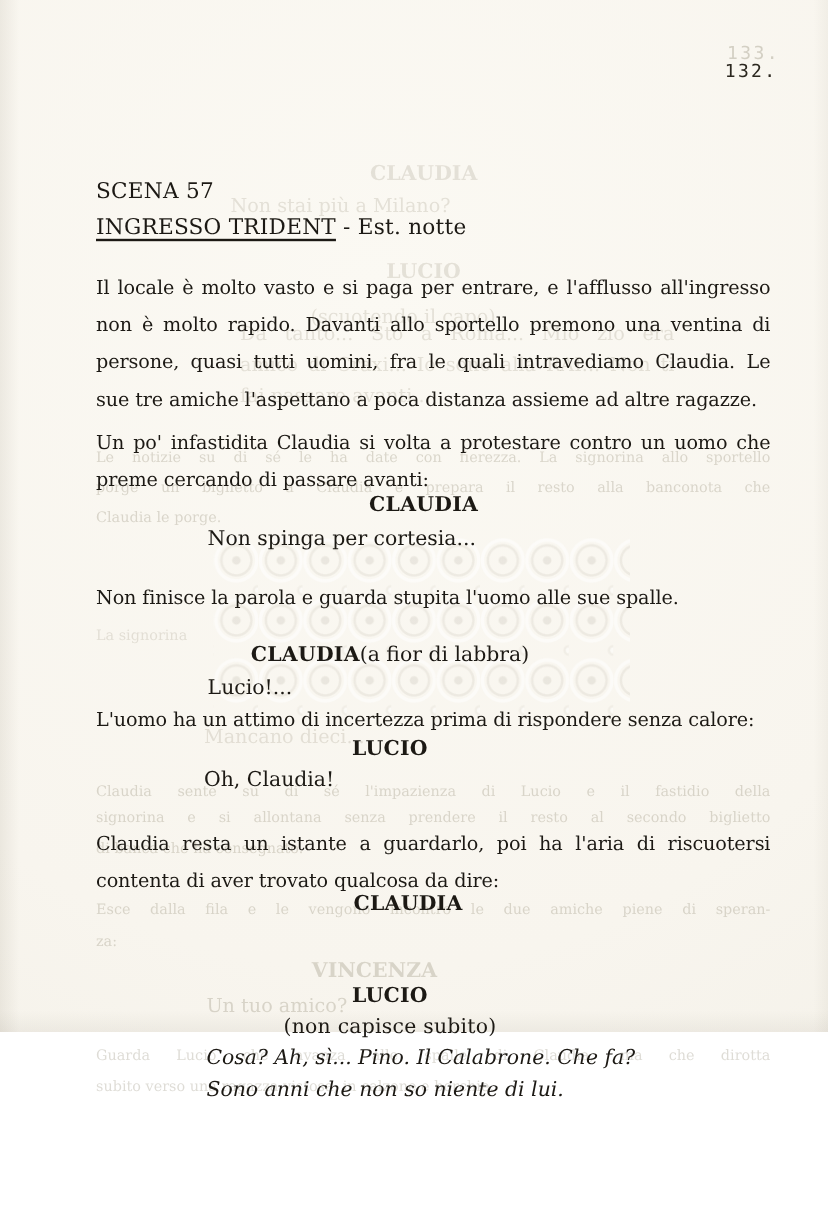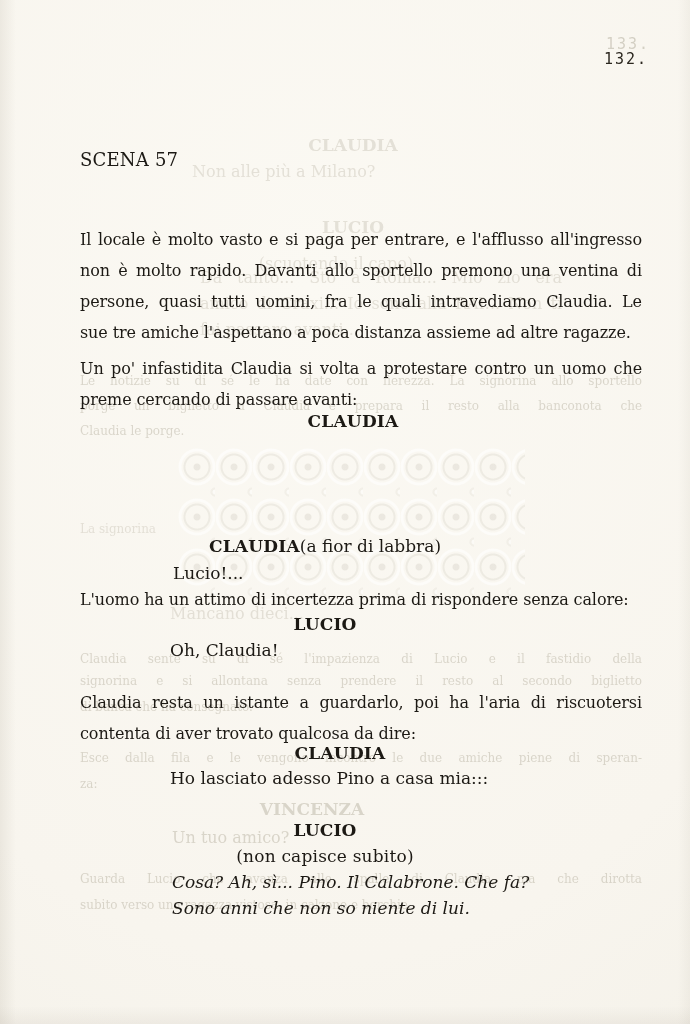--- a/index.html
+++ b/index.html
@@ -1,21 +1,21 @@
 <!DOCTYPE html>
 <html><head>
 <meta charset="utf-8">
 <style>
   html,body{margin:0;padding:0;}
   body{
     width:690px;height:1024px;overflow:hidden;
     font-family:"DejaVu Serif","Liberation Serif",serif;
   }
   .page{
-    position:relative;width:690px;height:1024px;
+    position:relative;width:690px;height:860px;
     background:
       linear-gradient(90deg, rgba(120,110,88,.10) 0px, rgba(120,110,88,0) 16px),
       linear-gradient(270deg, rgba(120,110,88,.06) 0px, rgba(120,110,88,0) 12px),
       linear-gradient(0deg, rgba(110,100,85,.07) 0px, rgba(110,100,85,0) 18px),
       radial-gradient(140% 120% at 45% 28%, #fbf9f3 0%, #f8f5ee 55%, #f1eee5 100%);
     color:#1c1914;
   }
   .abs{position:absolute;}
   
   .pgnum{
@@ -57,21 +57,21 @@
   .main{position:absolute;inset:0;z-index:3;}
 </style>
 </head>
 <body>
 
 <div class="page">
 
   <div class="bleed">
     <div class="abs ghnum">133.</div>
     <div class="abs gcue gh" style="top:135px">CLAUDIA</div>
-    <div class="abs gdlg gh" style="top:160px;left:192px">Non alle più a Milano?</div>
+    <div class="abs gdlg gh" style="top:160px;left:192px">Non stai più a Milano?</div>
     <div class="abs gcue gh" style="top:217px">LUCIO</div>
     <div class="abs gdlg gh" style="top:252px;left:80px;width:512px;text-align:center">(scuotendo il capo)</div>
     <div class="abs gdlg gh jl" style="top:266px;left:200px;width:362px">Da tanto... Sto a Roma... Mio zio era</div>
     <div class="abs gdlg gh jl" style="top:292px;left:200px;width:362px">amico di Craxi... Io sono alla RAI... Non ti</div>
     <div class="abs gdlg gh" style="top:318px;left:200px">fai passare avanti...</div>
     <div class="abs gact gh2 jl" style="top:368px">Le notizie su di sé le ha date con fierezza. La signorina allo sportello</div>
     <div class="abs gact gh2 jl" style="top:393px">porge un biglietto a Claudia e prepara il resto alla banconota che</div>
     <div class="abs gact gh2" style="top:418px">Claudia le porge.</div>
     <div class="abs gact gh" style="top:516px">La signorina</div>
     <div class="abs gact gh2 jl" style="top:646px">Claudia sente su di sé l'impazienza di Lucio e il fastidio della</div>
@@ -86,51 +86,53 @@
     <div class="abs gact gh2 jl" style="top:866px">Guarda Lucio che avanza alle spalle di Claudia, ma che dirotta</div>
   </div>
 
   <div class="stamp"></div>
 
   <div class="main">
 
     <div class="abs pgnum">132.</div>
 
     <div class="abs h" style="top:149px">SCENA 57</div>
+    <div class="abs h" style="top:179px"><span class="u">INGRESSO TRIDENT</span><span> - Est. notte</span></div>
 
     <div class="abs act" style="top:224px">
       <div class="jl">Il locale è molto vasto e si paga per entrare, e l'afflusso all'ingresso</div>
       <div class="jl">non è molto rapido. Davanti allo sportello premono una ventina di</div>
       <div class="jl">persone, quasi tutti uomini, fra le quali intravediamo Claudia. Le</div>
       <div>sue tre amiche l'aspettano a poca distanza assieme ad altre ragazze.</div>
     </div>
 
     <div class="abs act" style="top:353px">
       <div class="jl">Un po' infastidita Claudia si volta a protestare contro un uomo che</div>
       <div>preme cercando di passare avanti:</div>
     </div>
 
     <div class="abs cue" style="top:411px">CLAUDIA</div>
+    <div class="abs dlg" style="top:437px">Non spinga per cortesia...</div>
 
+    <div class="abs act" style="top:482px">Non finisce la parola e guarda stupita l'uomo alle sue spalle.</div>
 
     <div class="abs cue" style="top:536px;width:490px"><span>CLAUDIA</span><span class="normal">(a fior di labbra)</span></div>
     <div class="abs dlg" style="top:561px">Lucio!...</div>
 
     <div class="abs act" style="top:584px">L'uomo ha un attimo di incertezza prima di rispondere senza calore:</div>
 
     <div class="abs cue" style="top:614px;width:490px">LUCIO</div>
     <div class="abs dlg" style="top:638px;left:170px">Oh, Claudia!</div>
 
     <div class="abs act" style="top:687px">
       <div class="jl">Claudia resta un istante a guardarlo, poi ha l'aria di riscuotersi</div>
       <div>contenta di aver trovato qualcosa da dire:</div>
     </div>
 
     <div class="abs cue" style="top:743px;width:520px">CLAUDIA</div>
-    <div class="abs dlg" style="top:766px;left:170px">Ho lasciato adesso Pino a casa mia:::</div>
 
     <div class="abs cue" style="top:820px;width:490px">LUCIO</div>
     <div class="abs cue" style="top:846px;width:490px;font-weight:normal">(non capisce subito)</div>
     <div class="abs dlg dlg2" style="top:869px;left:172px">
       <div>Cosa? Ah, sì... Pino. Il Calabrone. Che fa?</div>
       <div>Sono anni che non so niente di lui.</div>
     </div>
 
   </div>
 </div>

